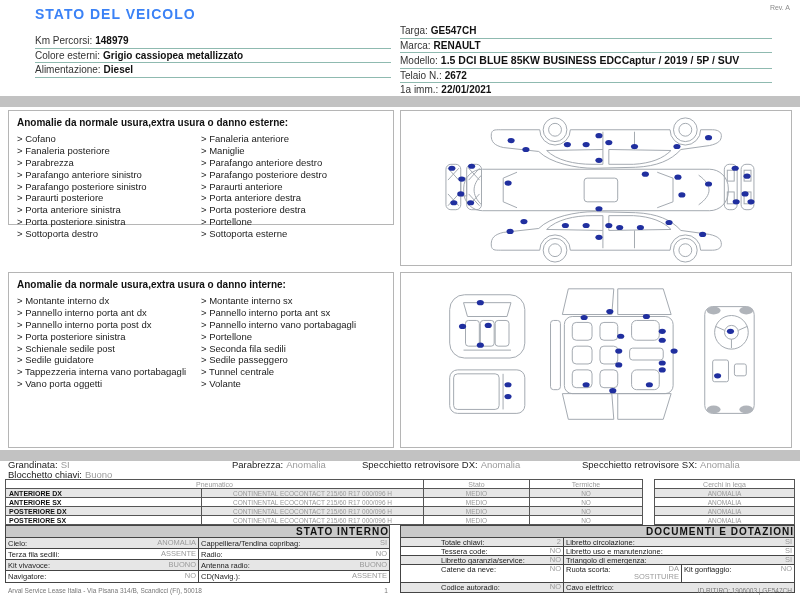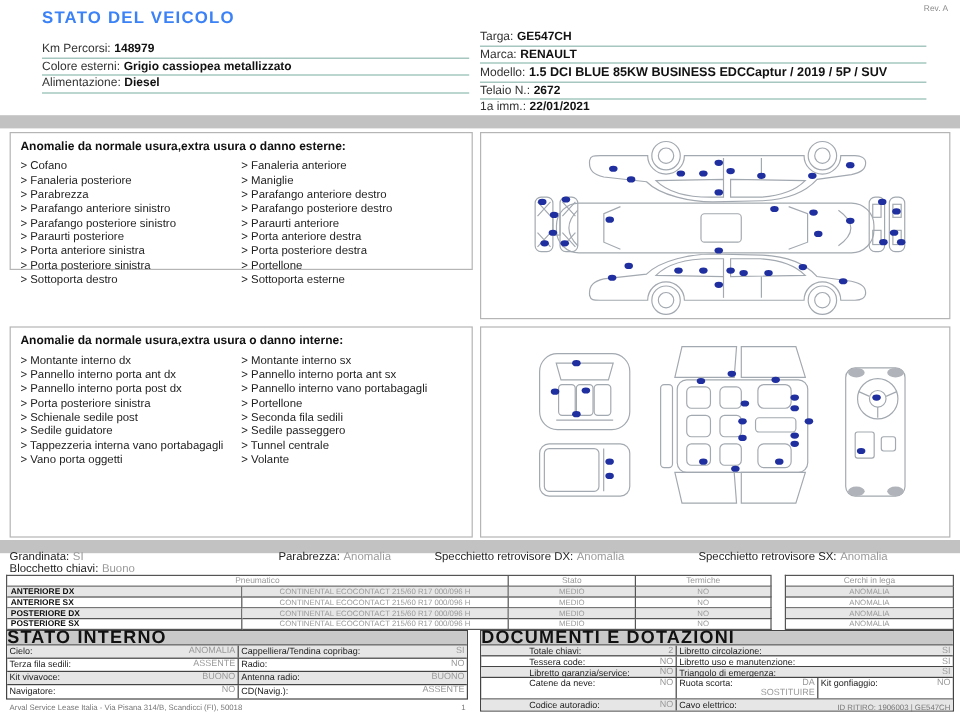--- a/index.html
+++ b/index.html
@@ -48,27 +48,27 @@
     font-size:6.5px; color:#9a9a9a; display:flex; align-items:center; justify-content:center; overflow:hidden; white-space:nowrap; }
   .tcell.th { font-size:7px; color:#9a9a9a; }
   .tcell.span2 { grid-column:1 / 3; }
   .tcell.pos { justify-content:flex-start; padding-left:3px; font-weight:bold; color:#111; font-size:7px; }
   .shade { background:#e6e6e6; }
 
   .btable { position:absolute; border:1px solid #444; }
   .stato-interno { top:525px; left:5px;   width:385px; }
   .documenti     { top:525px; left:400px; width:395px; }
   .btitle { height:12px; background:#c9c9c9; border-bottom:1px solid #444;
-    font-size:15px; font-weight:bold; color:#111; text-align:left; letter-spacing:1px; line-height:12px; }
+    font-size:10px; font-weight:bold; color:#111; text-align:right; letter-spacing:1px; line-height:12px; }
   .brow { display:flex; height:11px; border-bottom:1px solid #444; }
   .brow:last-child { border-bottom:none; }
   .documenti .brow { height:9px; }
   .documenti .brow.tall { height:18px; }
   .documenti .brow.tall .bcell { align-items:flex-start; }
-  .bcell { display:flex; justify-content:space-between; overflow:hidden; padding:0 2px; }
+  .bcell { display:flex; justify-content:space-between; align-items:center; overflow:hidden; padding:0 2px; }
   .bcell + .bcell { border-left:1px solid #444; }
   .si-left  { width:192px; } .si-right { flex:1; }
   .doc-left { width:162px;padding-left:40px; } .doc-right { flex:1; }
   .doc-mid  { width:118px; }
   .doc-kit  { flex:1; }
   .blabel { font-size:7.5px; color:#222; white-space:nowrap; }
   .bvalue { font-size:7.5px; color:#9a9a9a; text-align:right; line-height:1.1; }
 
   .footer { position:absolute; top:587px; left:8px; width:784px; display:flex;
     justify-content:space-between; font-size:6.5px; color:#777; }

